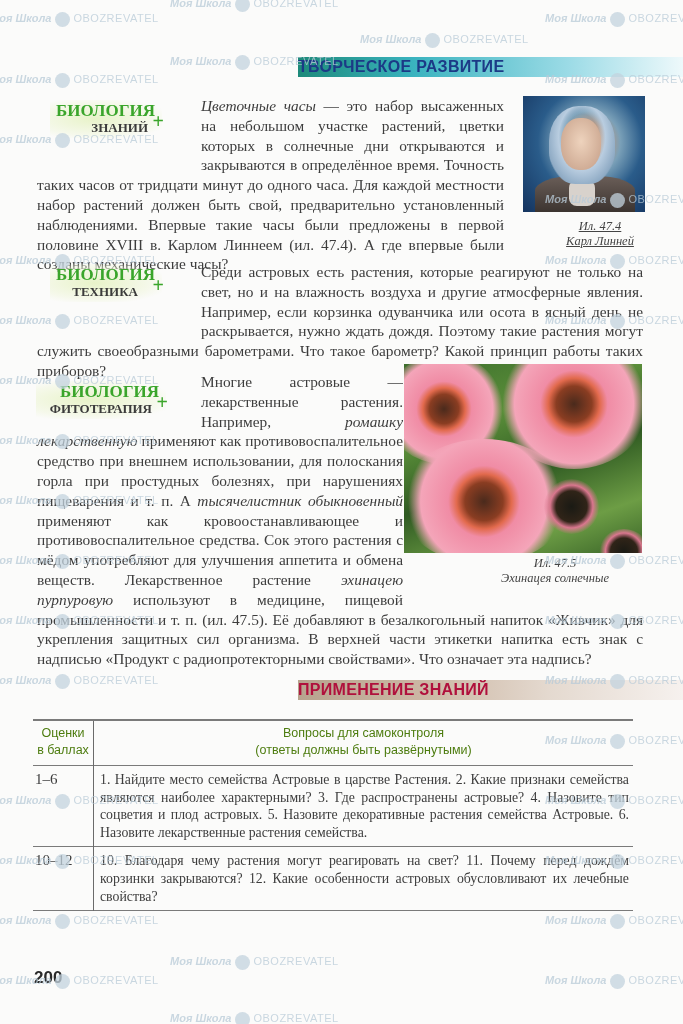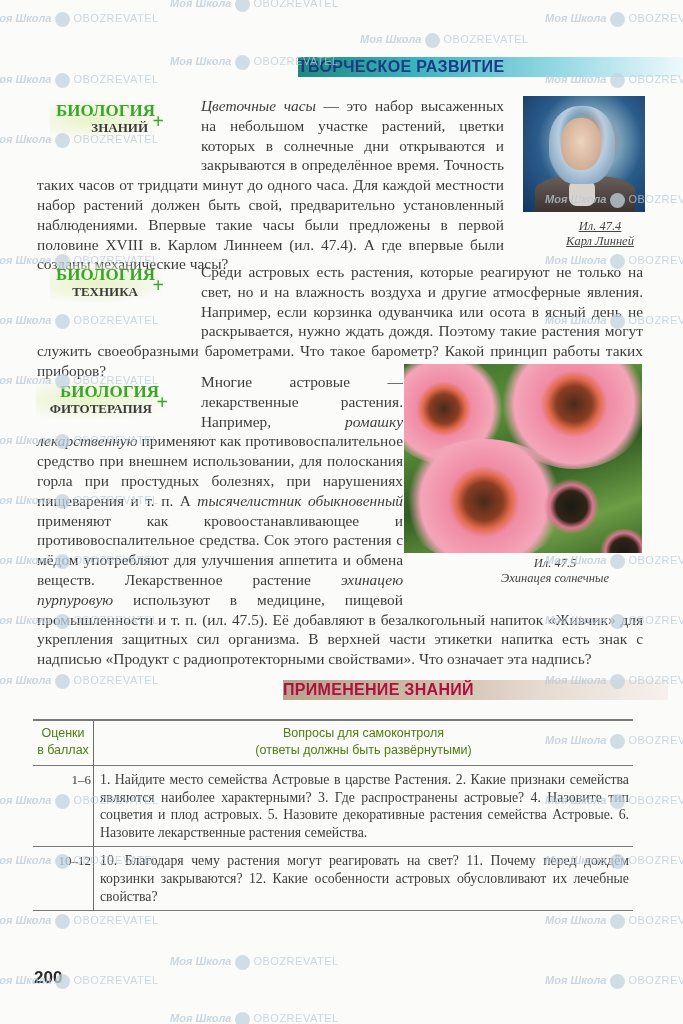--- a/index.html
+++ b/index.html
@@ -9,21 +9,21 @@
     font-family: "Liberation Serif", "DejaVu Serif", serif;
     color: #3a3a3a;
   }
   .wm { position: absolute; font-family: "Liberation Sans", sans-serif; font-size: 11px; color: #b9cbd8; opacity: .75; white-space: nowrap; pointer-events: none; z-index: 5; }
   .wm .ms { font-style: italic; font-weight: bold; margin-right: 4px; }
   .wm .circ { display: inline-block; width: 15px; height: 15px; border-radius: 50%; background: #c3d3de; vertical-align: middle; margin-right: 3px; }
   .wm .ob { letter-spacing: .5px; }
 
   .section-bar { position: absolute; height: 20px; display: flex; align-items: center; justify-content: flex-start; padding-right: 62px; box-sizing: border-box; font-family: "Liberation Sans", sans-serif; font-weight: bold; font-size: 16px; letter-spacing: .3px; }
   #bar1 { left: 298px; top: 57px; width: 385px; background: linear-gradient(90deg, #1d8a7a 0%, #3ab3bf 30%, #9bdbe6 70%, #eef9fb 100%); color: #1c3a86; }
-  #bar2 { left: 283px; top: 680px; width: 385px; background: linear-gradient(90deg, #b7a38e 0%, #cdb9a6 35%, #e4d9cf 65%, #f6f1ee 100%); color: #b0103c; }
+  #bar2 { left: 298px; top: 680px; width: 385px; background: linear-gradient(90deg, #b7a38e 0%, #cdb9a6 35%, #e4d9cf 65%, #f6f1ee 100%); color: #b0103c; }
 
   .subj { position: absolute; font-family: Liberation Serif, serif; font-weight: bold; background: radial-gradient(ellipse at 40% 50%, #e8f3c9 0%, rgba(240,246,220,0.5) 60%, rgba(255,255,255,0) 80%); padding: 2px 6px; }
   .subj .top { display: block; color: #3aa52b; font-size: 17px; line-height: 18px; }
   .subj .bot { display: block; color: #3b3b3b; font-size: 13px; line-height: 16px; text-align: right; padding-right: 8px; }
   .subj .plus { position: absolute; right: -2px; top: 10px; color: #3aa52b; font-size: 20px; font-weight: bold; }
 
   .para { position: absolute; font-size: 15.4px; line-height: 19.8px; text-align: justify; color: #3d3d3d; }
   .para p { margin: 0; }
   .para i { font-style: italic; }
   .portrait { position: absolute; left: 523px; top: 96px; width: 122px; height: 116px; background: radial-gradient(ellipse at 55% 40%, #d9c2ab 0%, #b99a86 18%, #7aa0b8 32%, #2a5c8a 55%, #14335e 100%); }
@@ -33,21 +33,21 @@
   .portrait .collar { position: absolute; left: 46px; bottom: 6px; width: 26px; height: 26px; background: #d8d2cc; border-radius: 30%; }
   .caption { position: absolute; font-style: italic; font-size: 12.5px; line-height: 15px; color: #444; text-align: center; }
 
   .flowers { position: absolute; left: 404px; top: 364px; width: 238px; height: 189px; background: linear-gradient(160deg, #3c6e2c 0%, #5b8f3a 30%, #2f5a22 55%, #6d9d45 80%, #3a6528 100%); overflow: hidden; }
   .fl { position: absolute; border-radius: 50%; background: radial-gradient(circle, #4a2a1c 0%, #8a3d22 18%, #e26a4d 26%, #f08ca5 34%, #f4a5b9 60%, rgba(244,150,175,0.0) 72%); }
   .bud { position: absolute; border-radius: 50%; background: radial-gradient(circle, #1a1a14 0%, #302418 40%, #d9778e 55%, rgba(217,119,142,0) 72%); }
 
   .tbl { position: absolute; left: 33px; top: 719px; width: 600px; font-size: 13.8px; line-height: 17.6px; color: #3d3d3d; border-collapse: collapse; }
   .tbl th { font-family: "Liberation Sans", sans-serif; font-weight: normal; font-size: 12.5px; line-height: 17px; padding: 4px 4px 6px; color: #4d7c0f; }
   .tbl td { vertical-align: top; padding: 5px 4px 5px 6px; text-align: justify; }
-  .tbl td.score { text-align: right; font-size: 13px; padding-left: 2px; padding-right: 2px; width: 52px; }
+  .tbl td.score { text-align: left; font-size: 15px; padding-left: 2px; padding-right: 2px; width: 52px; }
   .tbl tr { border-bottom: 1.5px solid #7a7a7a; }
   .tbl thead tr { border-top: 2px solid #7a7a7a; border-bottom: 1.5px solid #7a7a7a; }
   .tbl .c1 { border-right: 1.5px solid #6a6a6a; }
 
   .pagenum { position: absolute; left: 34px; top: 968px; font-family: "Liberation Sans", sans-serif; font-weight: bold; font-size: 17px; color: #2a2a2a; }
 </style>
 </head>
 <body>
 
 <div class="wm" style="left:-10px;top:12px;"><span class="ms">Моя Школа</span><span class="circ"></span><span class="ob">OBOZREVATEL</span></div>

